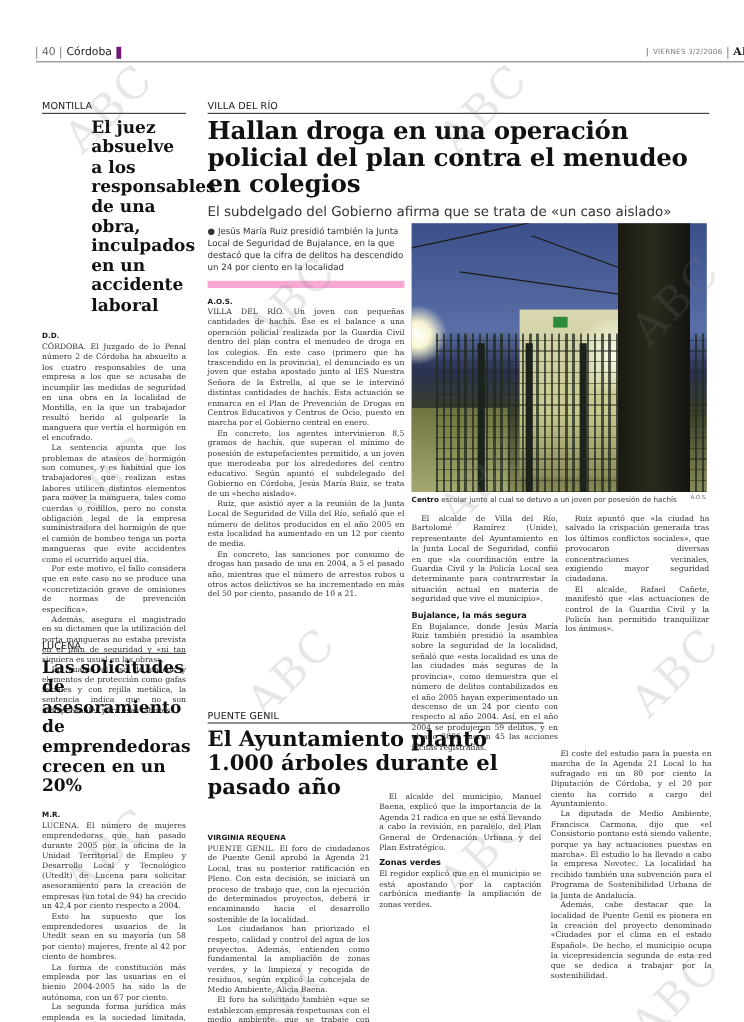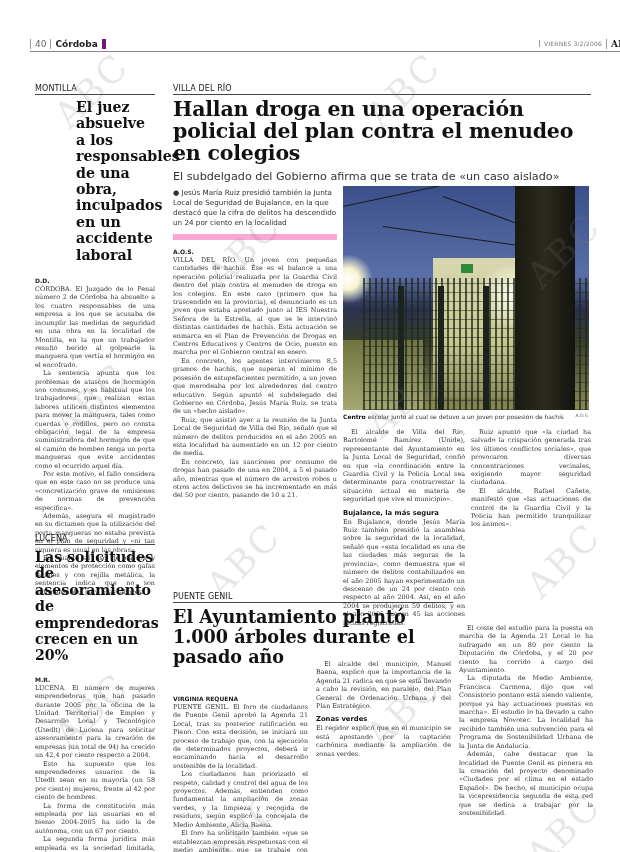--- a/index.html
+++ b/index.html
@@ -2,21 +2,21 @@
 <html><head>
   <meta charset="utf-8">
   <style>
     * { margin: 0; padding: 0; box-sizing: border-box; }
     html, body { width: 620px; height: 852px; background: #ffffff; overflow: hidden; }
     body { position: relative; font-family: "DejaVu Serif", serif; color: #1a1a1a; }
 
     .header { position: absolute; top: 36px; left: 30px; width: 608px; height: 16px; border-bottom: 1px solid #888; }
     .hdr-left { position: absolute; left: 0; top: 0; height: 15px; display: flex; align-items: center; font-family: "DejaVu Sans", sans-serif; font-size: 9px; }
     .hdr-left .pg { border-left: 1px solid #999; padding: 0 4px; color: #666; }
-    .hdr-left .sec { border-left: 1px solid #999; border-right: 4px solid #701a75; padding: 0 4px; font-weight: bold; color: #222; }
+    .hdr-left .sec { border-left: 1px solid #999; border-right: 4px solid #701a75; padding: 0 4px; font-weight: normal; color: #222; }
     .hdr-right { position: absolute; right: 0; top: 0; height: 15px; display: flex; align-items: center; font-family: "DejaVu Sans", sans-serif; }
     .hdr-right .date { border-left: 1px solid #999; padding: 0 4px; font-size: 6px; color: #777; letter-spacing: .2px; }
     .hdr-right .brand { border-left: 1px solid #999; border-right: 1px solid #999; padding: 0 4px; font-family: "DejaVu Serif", serif; font-weight: bold; font-size: 9px; }
 
     .section-label { font-family: "DejaVu Sans", sans-serif; font-weight: normal; font-size: 8px; letter-spacing: .1px; border-bottom: 1px solid #444; padding-bottom: 1px; display: block; }
     .hl { font-family: "DejaVu Serif", serif; font-weight: bold; color: #111; }
     .byline { font-family: "DejaVu Sans", sans-serif; font-weight: bold; font-size: 6px; margin-bottom: 1px; }
     .body { font-family: "DejaVu Serif", serif; font-size: 6.4px; line-height: 8.4px; text-align: justify; color: #333; }
     .body p { text-indent: 8px; }
     .body p.first { text-indent: 0; }

